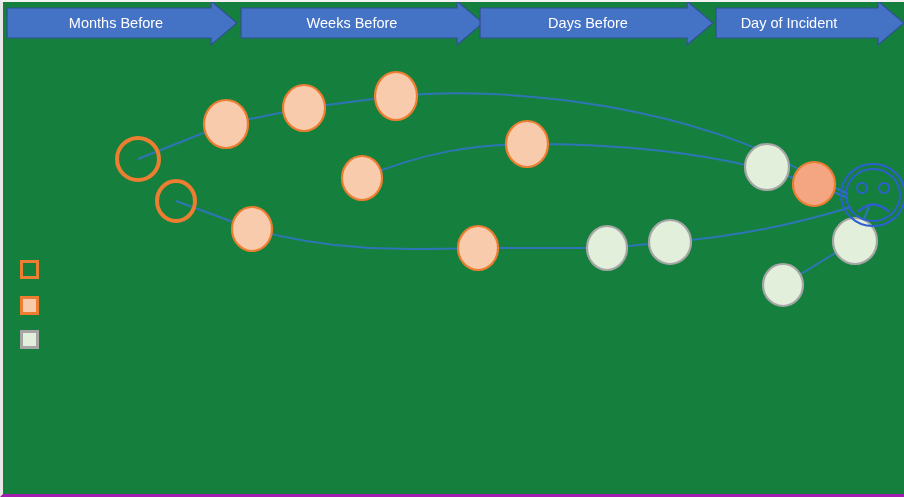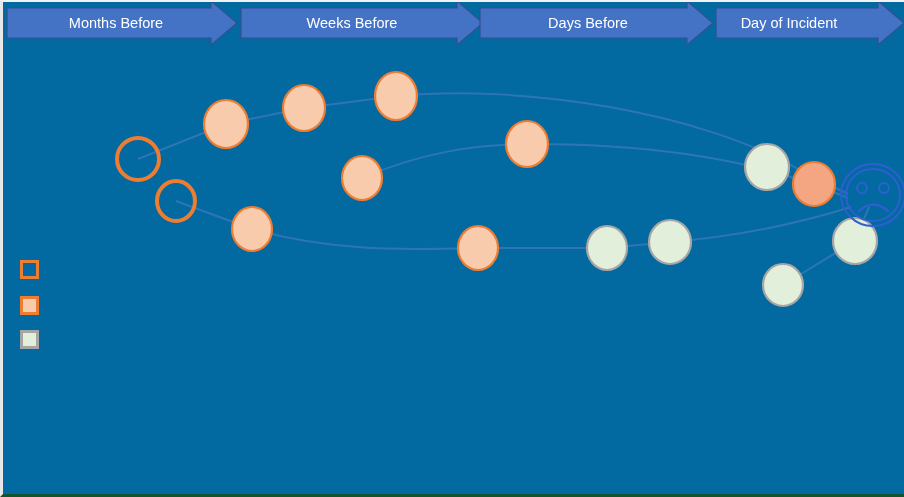--- a/index.html
+++ b/index.html
@@ -8,23 +8,23 @@
     padding: 0;
     background: #ffffff;
   }
   body {
     font-family: "Liberation Sans", sans-serif;
   }
   #root {
     position: relative;
     width: 904px;
     height: 497px;
-    background: #0369a1;
+    background: #15803d;
     border-left: 3px solid #e8e8e8;
-    border-bottom: 3px solid #14532d;
+    border-bottom: 3px solid #a21caf;
     border-top: 2px solid #f2f2f2;
     box-sizing: border-box;
     overflow: hidden;
     padding-left: 36px;
   }
   #banner {
     position: absolute;
     left: 0;
     top: 0;
     width: 904px;

